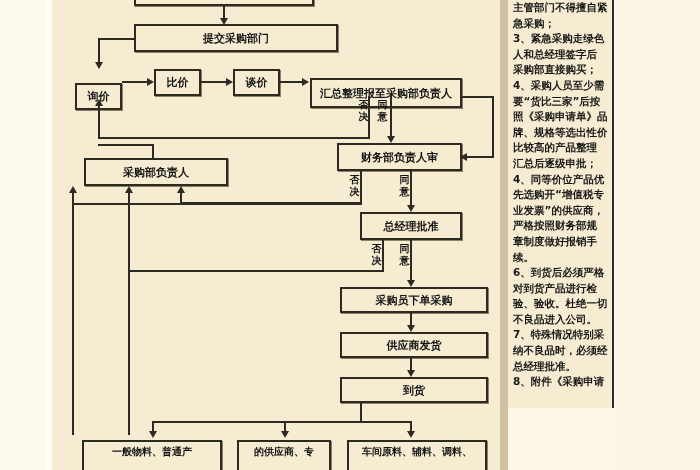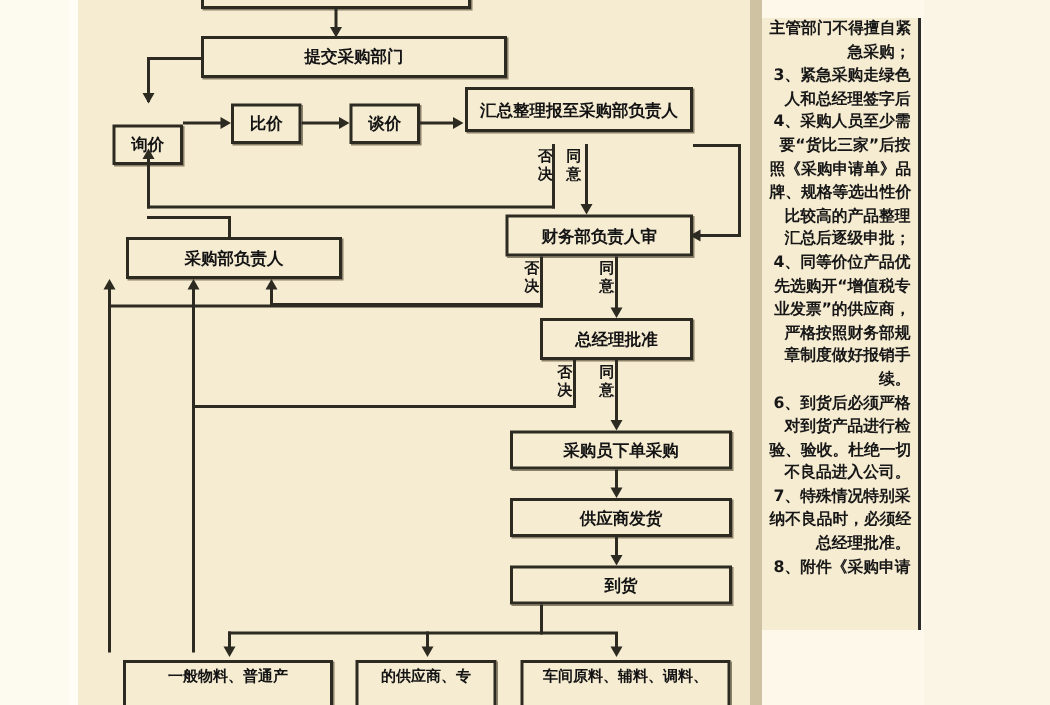--- a/index.html
+++ b/index.html
@@ -44,27 +44,26 @@
     background: #fdf8ea;
   }
   .rp-shade {
     position: absolute;
     left: 0; top: 0;
     width: 8px; height: 470px;
     background: #cfc2a2;
   }
   .rp-body {
     position: absolute;
-    left: 8px; top: 12px;
+    left: 8px; top: 0;
     width: 106px; height: 408px;
     background: #f6ecd2;
     border-right: 2px solid #2b2b2b;
     box-sizing: border-box;
     padding: 0 5px;
-    text-align: right;
   }
   .rp-blank {
     position: absolute;
     left: 116px; top: 0;
     width: 84px; height: 470px;
     background: #fbf5e6;
   }
   .rp-line {
     font-size: 10.5px;
     line-height: 15.6px;
@@ -174,21 +173,21 @@
     <div class="ln h" style="left:149px; top:81px; width:28px;"></div>
     <div class="arrow right" style="left:174px; top:78px;"></div>
 
     <div class="box" style="left:181px; top:69px; width:47px; height:27px;">
       <span>谈价</span>
     </div>
 
     <div class="ln h" style="left:228px; top:81px; width:26px;"></div>
     <div class="arrow right" style="left:250px; top:78px;"></div>
 
-    <div class="box" style="left:258px; top:58px; width:152px; height:30px;">
+    <div class="box" style="left:258px; top:78px; width:152px; height:30px;">
       <span>汇总整理报至采购部负责人</span>
     </div>
 
     <div class="ln v" style="left:316px; top:96px; width:2px; height:43px;"></div>
     <div class="ln h" style="left:46px; top:137px; width:272px;"></div>
     <div class="ln v" style="left:46px; top:106px; height:33px;"></div>
     <div class="arrow up" style="left:43px; top:99px;"></div>
 
     <div class="vlabel" style="left:306px; top:99px;">
       <div>否</div>
@@ -313,20 +312,21 @@
 
   </div>
 
   <div class="right-panel">
     <div class="rp-shade"></div>
     <div class="rp-body">
         <div class="rp-line">主管部门不得擅自紧</div>
         <div class="rp-line">急采购；</div>
         <div class="rp-line">3、紧急采购走绿色</div>
         <div class="rp-line">人和总经理签字后</div>
+        <div class="rp-line">采购部直接购买；</div>
         <div class="rp-line">4、采购人员至少需</div>
         <div class="rp-line">要“货比三家”后按</div>
         <div class="rp-line">照《采购申请单》品</div>
         <div class="rp-line">牌、规格等选出性价</div>
         <div class="rp-line">比较高的产品整理</div>
         <div class="rp-line">汇总后逐级申批；</div>
         <div class="rp-line">4、同等价位产品优</div>
         <div class="rp-line">先选购开“增值税专</div>
         <div class="rp-line">业发票”的供应商，</div>
         <div class="rp-line">严格按照财务部规</div>

